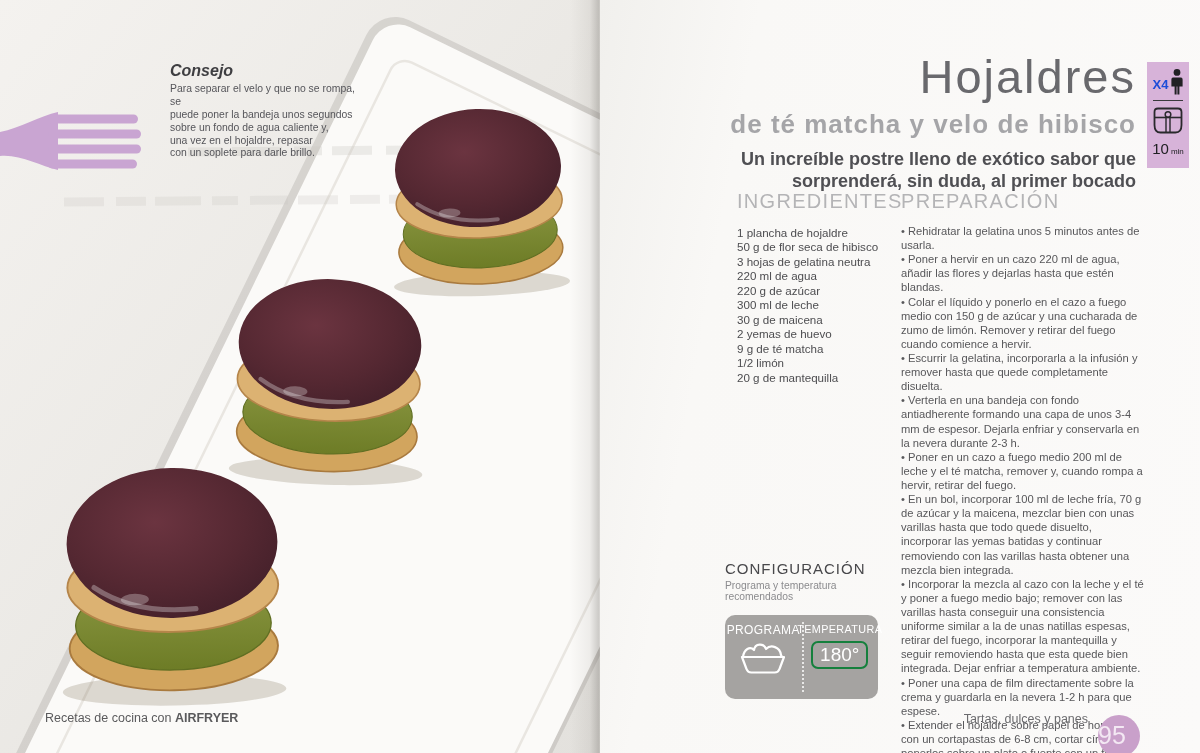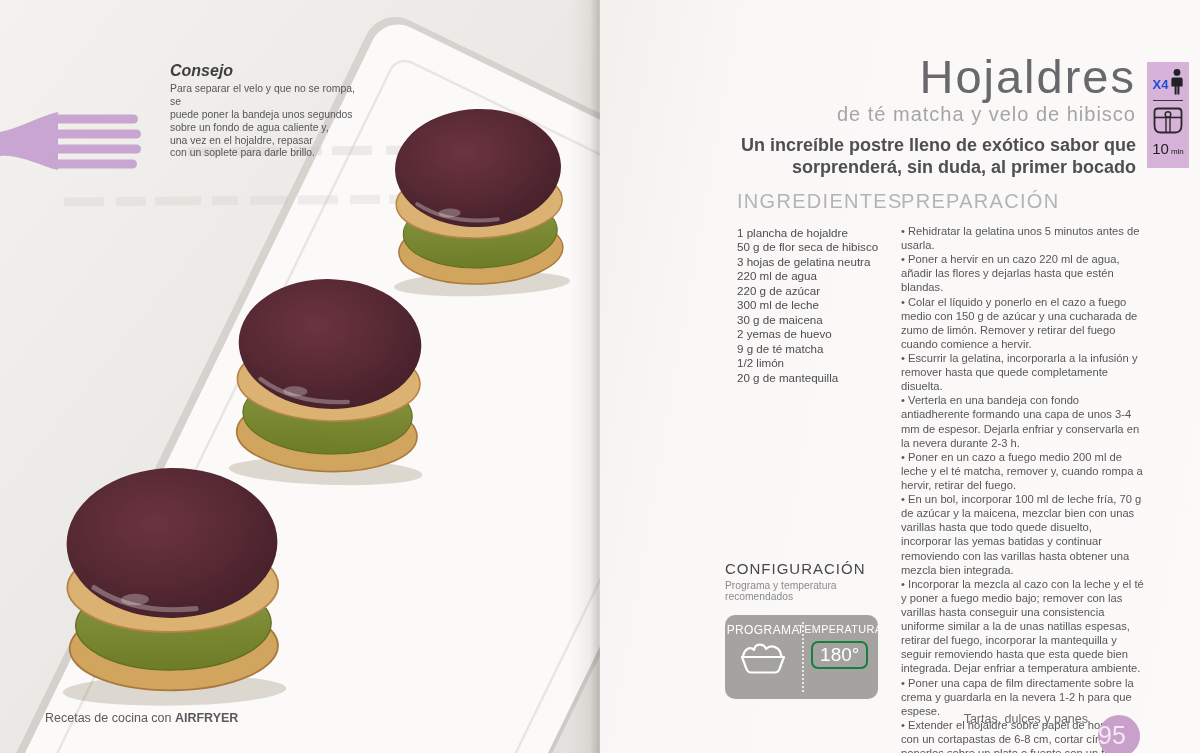--- a/index.html
+++ b/index.html
@@ -21,21 +21,21 @@
   .gutter { position:absolute; left:570px; top:0; width:58px; height:753px; pointer-events:none;
     background:linear-gradient(90deg, rgba(120,115,108,0) 0%, rgba(120,115,108,0.10) 34%,
       rgba(86,82,76,0.28) 49%, rgba(120,115,108,0.10) 56%, rgba(255,255,255,0) 75%);
   }
   
   .page-right { position:absolute; left:600px; top:0; width:600px; height:753px;
     background:linear-gradient(100deg,#f1f0ed 0%,#f9f8f6 22%,#fbfaf9 100%); }
   
   .title-block { position:absolute; left:96px; top:52px; width:440px; text-align:right; }
   .recipe-title { font-size:47px; font-weight:300; color:#69696d; letter-spacing:2px; line-height:1.05; }
-  .recipe-subtitle { font-size:20px; font-weight:400; color:#a5a5a8; letter-spacing:1px; margin-top:2px; }
+  .recipe-subtitle { font-size:26px; font-weight:700; color:#a5a5a8; letter-spacing:1px; margin-top:8px; }
   .recipe-intro { font-size:18px; font-weight:bold; color:#4f4f53; line-height:1.18; margin-top:9px; white-space:pre-line; }
   
   .info-box { position:absolute; left:547px; top:62px; width:42px; height:106px;
     background:#d7b3d9; display:flex; flex-direction:column; align-items:center; padding-top:7px; }
   .servings-row { display:flex; align-items:flex-end; gap:3px; }
   .servings-label { font-size:13px; font-weight:bold; color:#1d4ed8; padding-bottom:3px; }
   .info-divider { width:30px; border-top:1.6px solid #3a3a3d; margin:5px 0 4px 0; }
   .time-row { display:flex; align-items:baseline; margin-top:3px; }
   .time-value { font-size:15px; color:#212124; }
   .time-unit { font-size:8px; color:#212124; margin-left:2px; }

